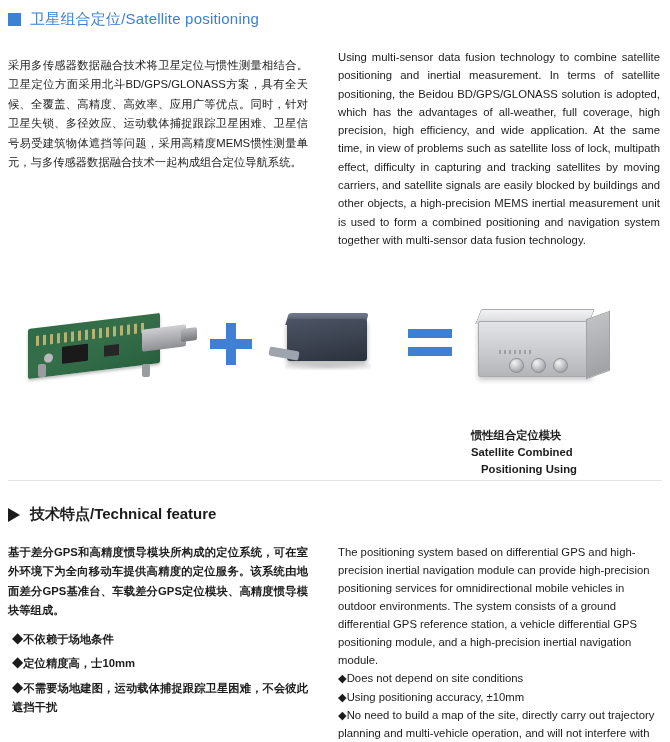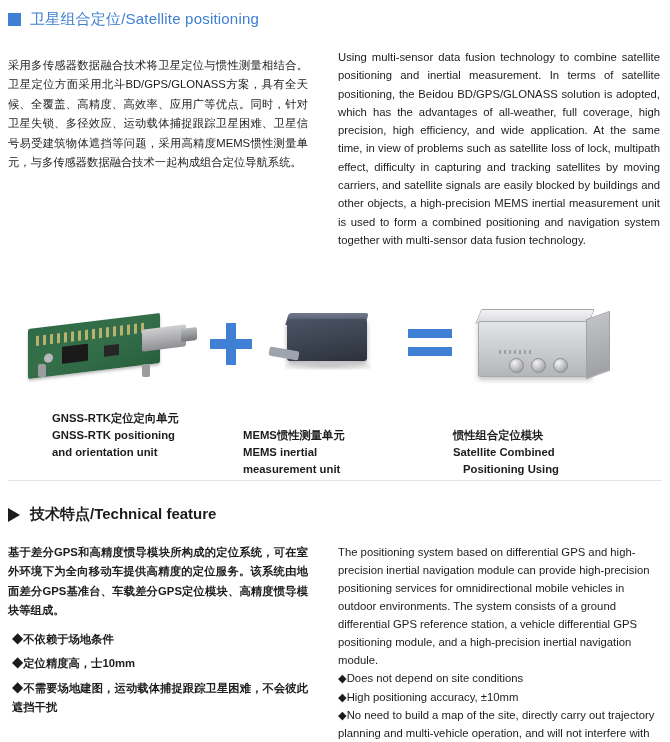--- a/index.html
+++ b/index.html
@@ -298,21 +298,21 @@
   
   .cap-block {
     position: absolute;
     font-size: 11.3px;
     line-height: 1.52;
     color: #1c1c1c;
     font-weight: bold;
   }
   .cap-gnss { left: 52px; top: 115px; width: 170px; }
   .cap-imu { left: 243px; top: 132px; width: 160px; }
-  .cap-mod { left: 453px; top: 132px; width: 175px; }
+  .cap-mod { left: 471px; top: 132px; width: 175px; }
   .cap-mod .indent { padding-left: 10px; }
 
   
   .divider {
     position: absolute;
     left: 8px;
     top: 480px;
     width: 654px;
     height: 1px;
     background: #e3e3e3;
@@ -414,31 +414,21 @@
       <div class="mod-top"></div>
       <div class="mod-body">
         <span class="mod-vent"></span>
         <span class="mod-port" style="left:30px;"></span>
         <span class="mod-port" style="left:52px;"></span>
         <span class="mod-port" style="left:74px;"></span>
       </div>
       <div class="mod-side"></div>
     </div>
 
-    <div class="cap-block cap-gnss">
-      <div>GNSS-RTK定位定向单元</div>
-      <div>GNSS-RTK positioning</div>
-      <div>and orientation unit</div>
-    </div>
-
-    <div class="cap-block cap-imu">
-      <div>MEMS惯性测量单元</div>
-      <div>MEMS inertial</div>
-      <div>measurement unit</div>
-    </div>
+
 
     <div class="cap-block cap-mod">
       <div>惯性组合定位模块</div>
       <div>Satellite Combined</div>
       <div class="indent">Positioning Using</div>
     </div>
 
   </div>
 
   <div class="divider"></div>
@@ -454,18 +444,18 @@
       <p>◆不依赖于场地条件</p>
       <p>◆定位精度高，士10mm</p>
       <p>◆不需要场地建图，运动载体捕捉跟踪卫星困难，不会彼此遮挡干扰</p>
     </div>
   </div>
 
   <div class="s2-right">
     <div>The positioning system based on differential GPS and high-precision inertial navigation module can provide high-precision positioning services for omnidirectional mobile vehicles in outdoor environments. The system consists of a ground differential GPS reference station, a vehicle differential GPS positioning module, and a high-precision inertial navigation module.</div>
     <div class="bul-r">
       <p>◆Does not depend on site conditions</p>
-      <p>◆High positioning accuracy, ±10mm</p>
+      <p>◆Using positioning accuracy, ±10mm</p>
       <p>◆No need to build a map of the site, directly carry out trajectory planning and multi-vehicle operation, and will not interfere with each other</p>
     </div>
   </div>
 
 </div>
 
 </body></html>

